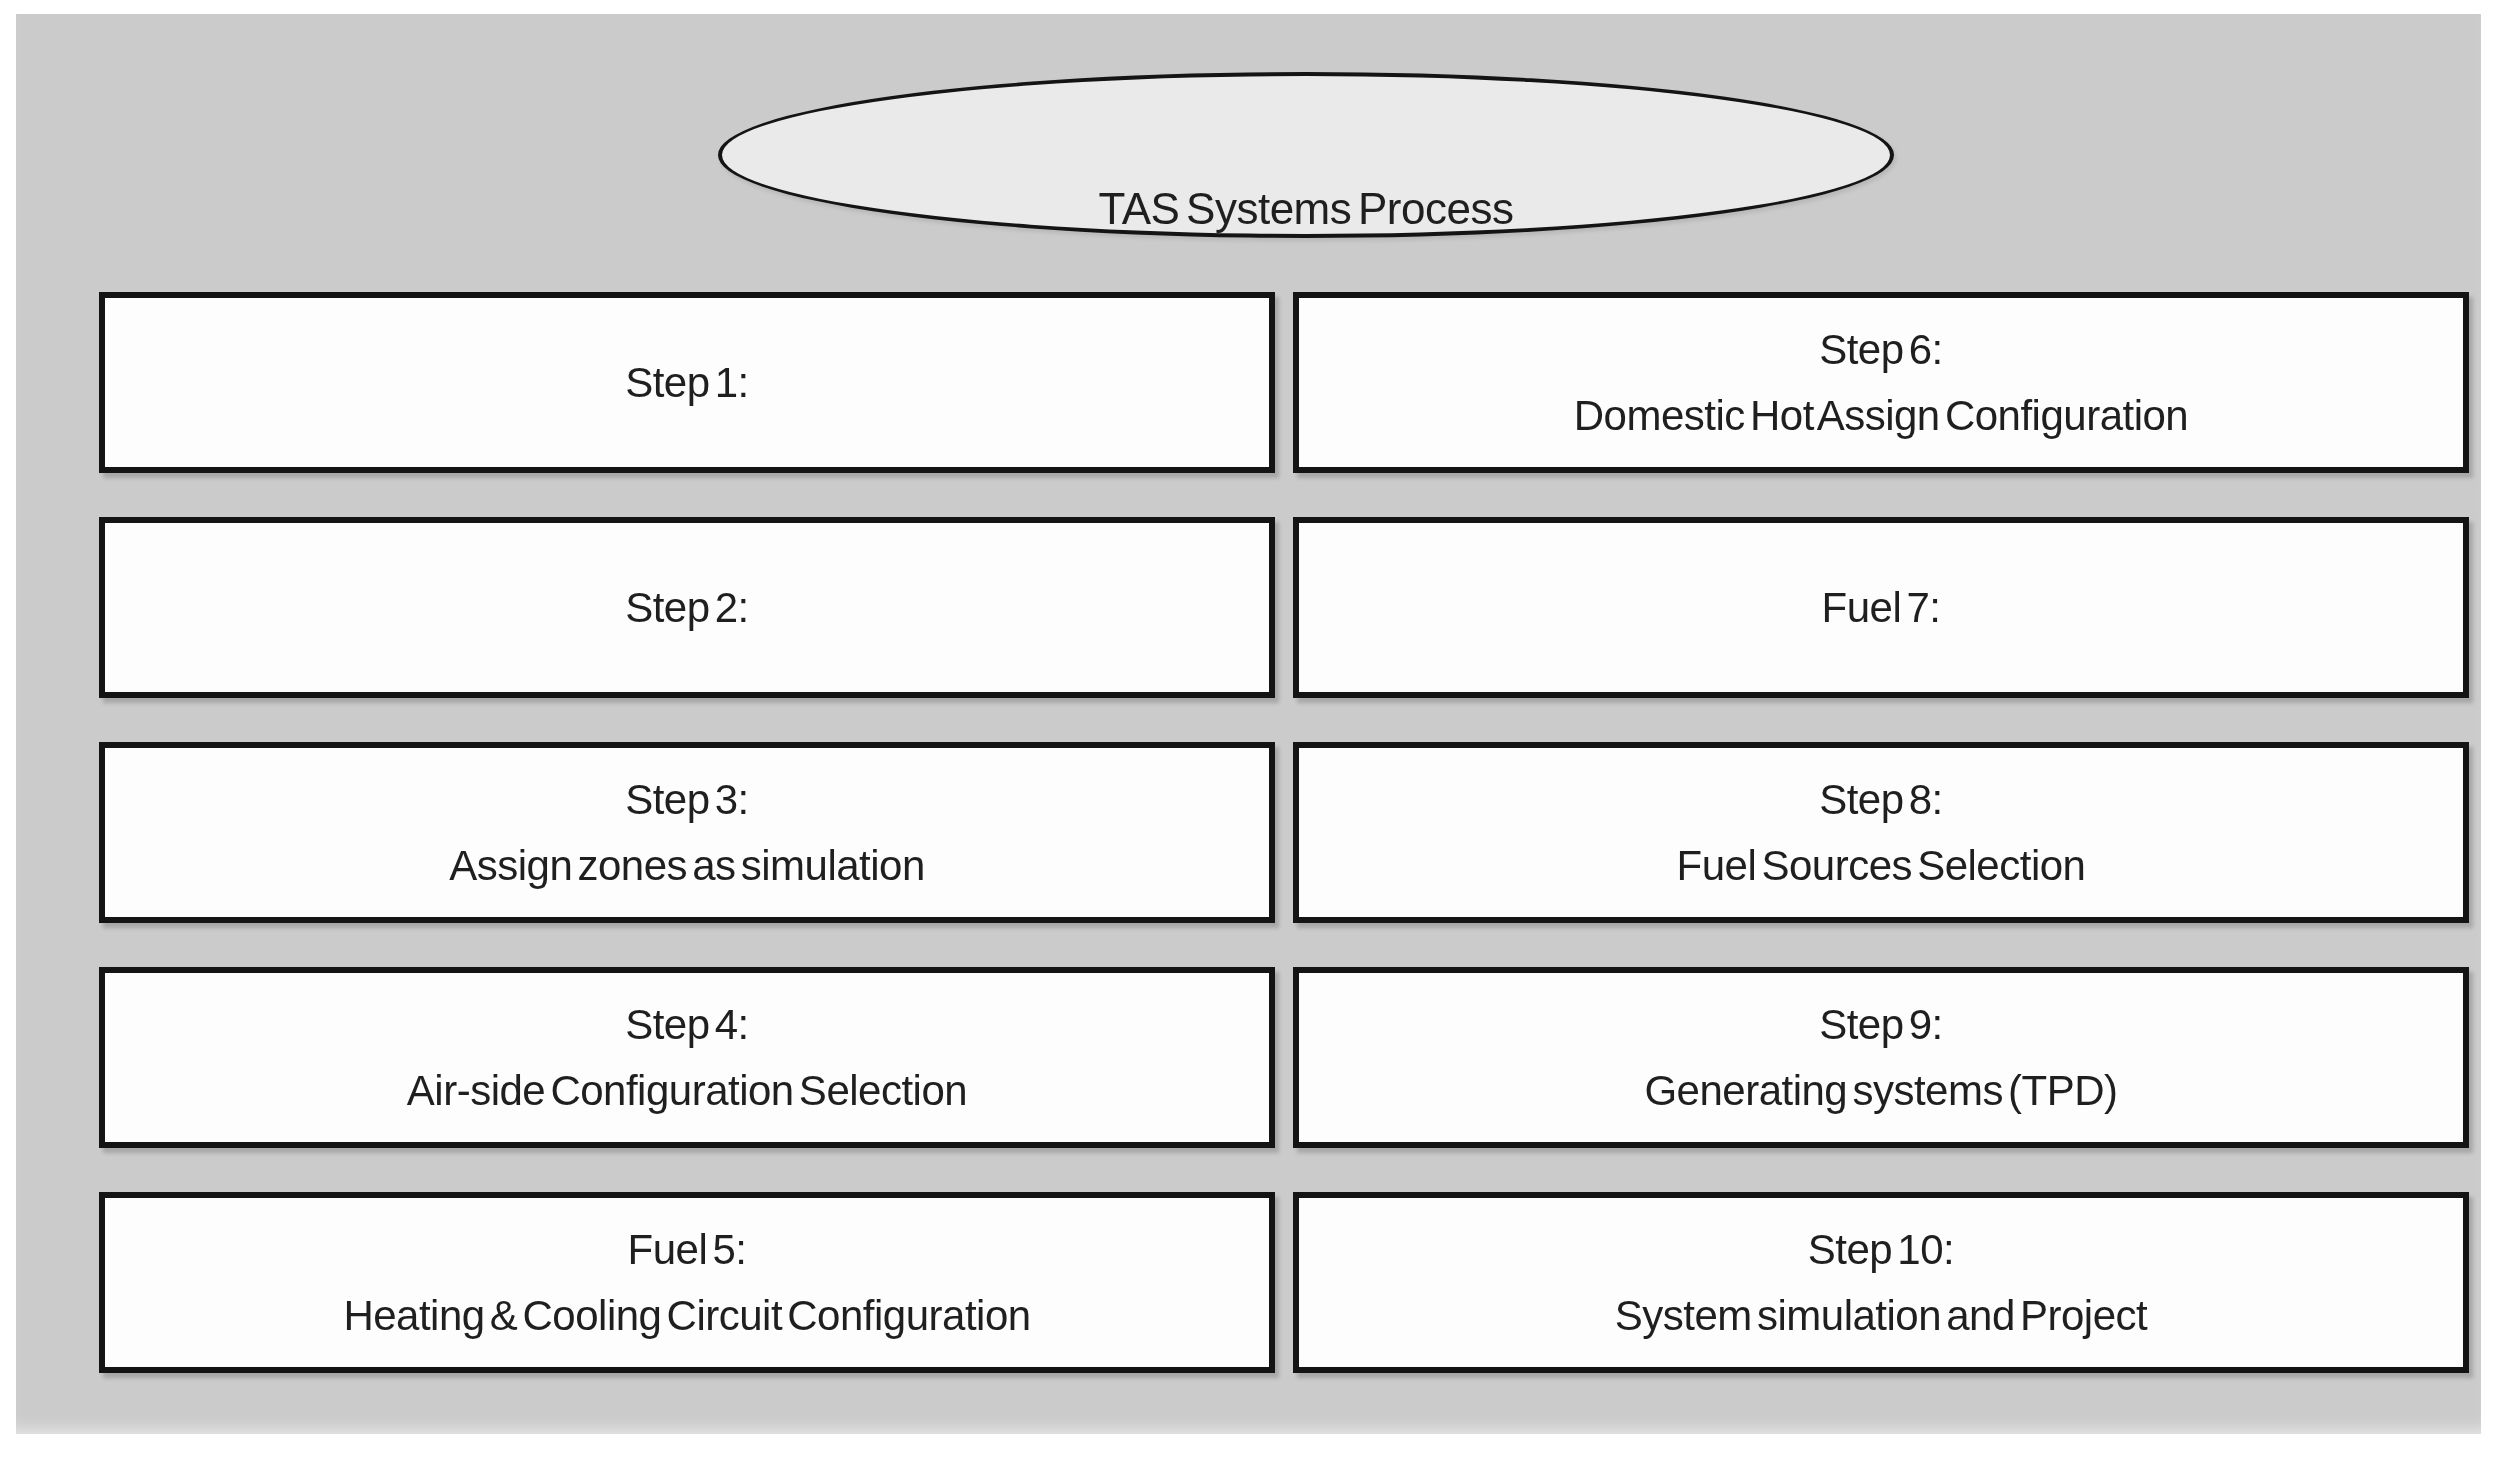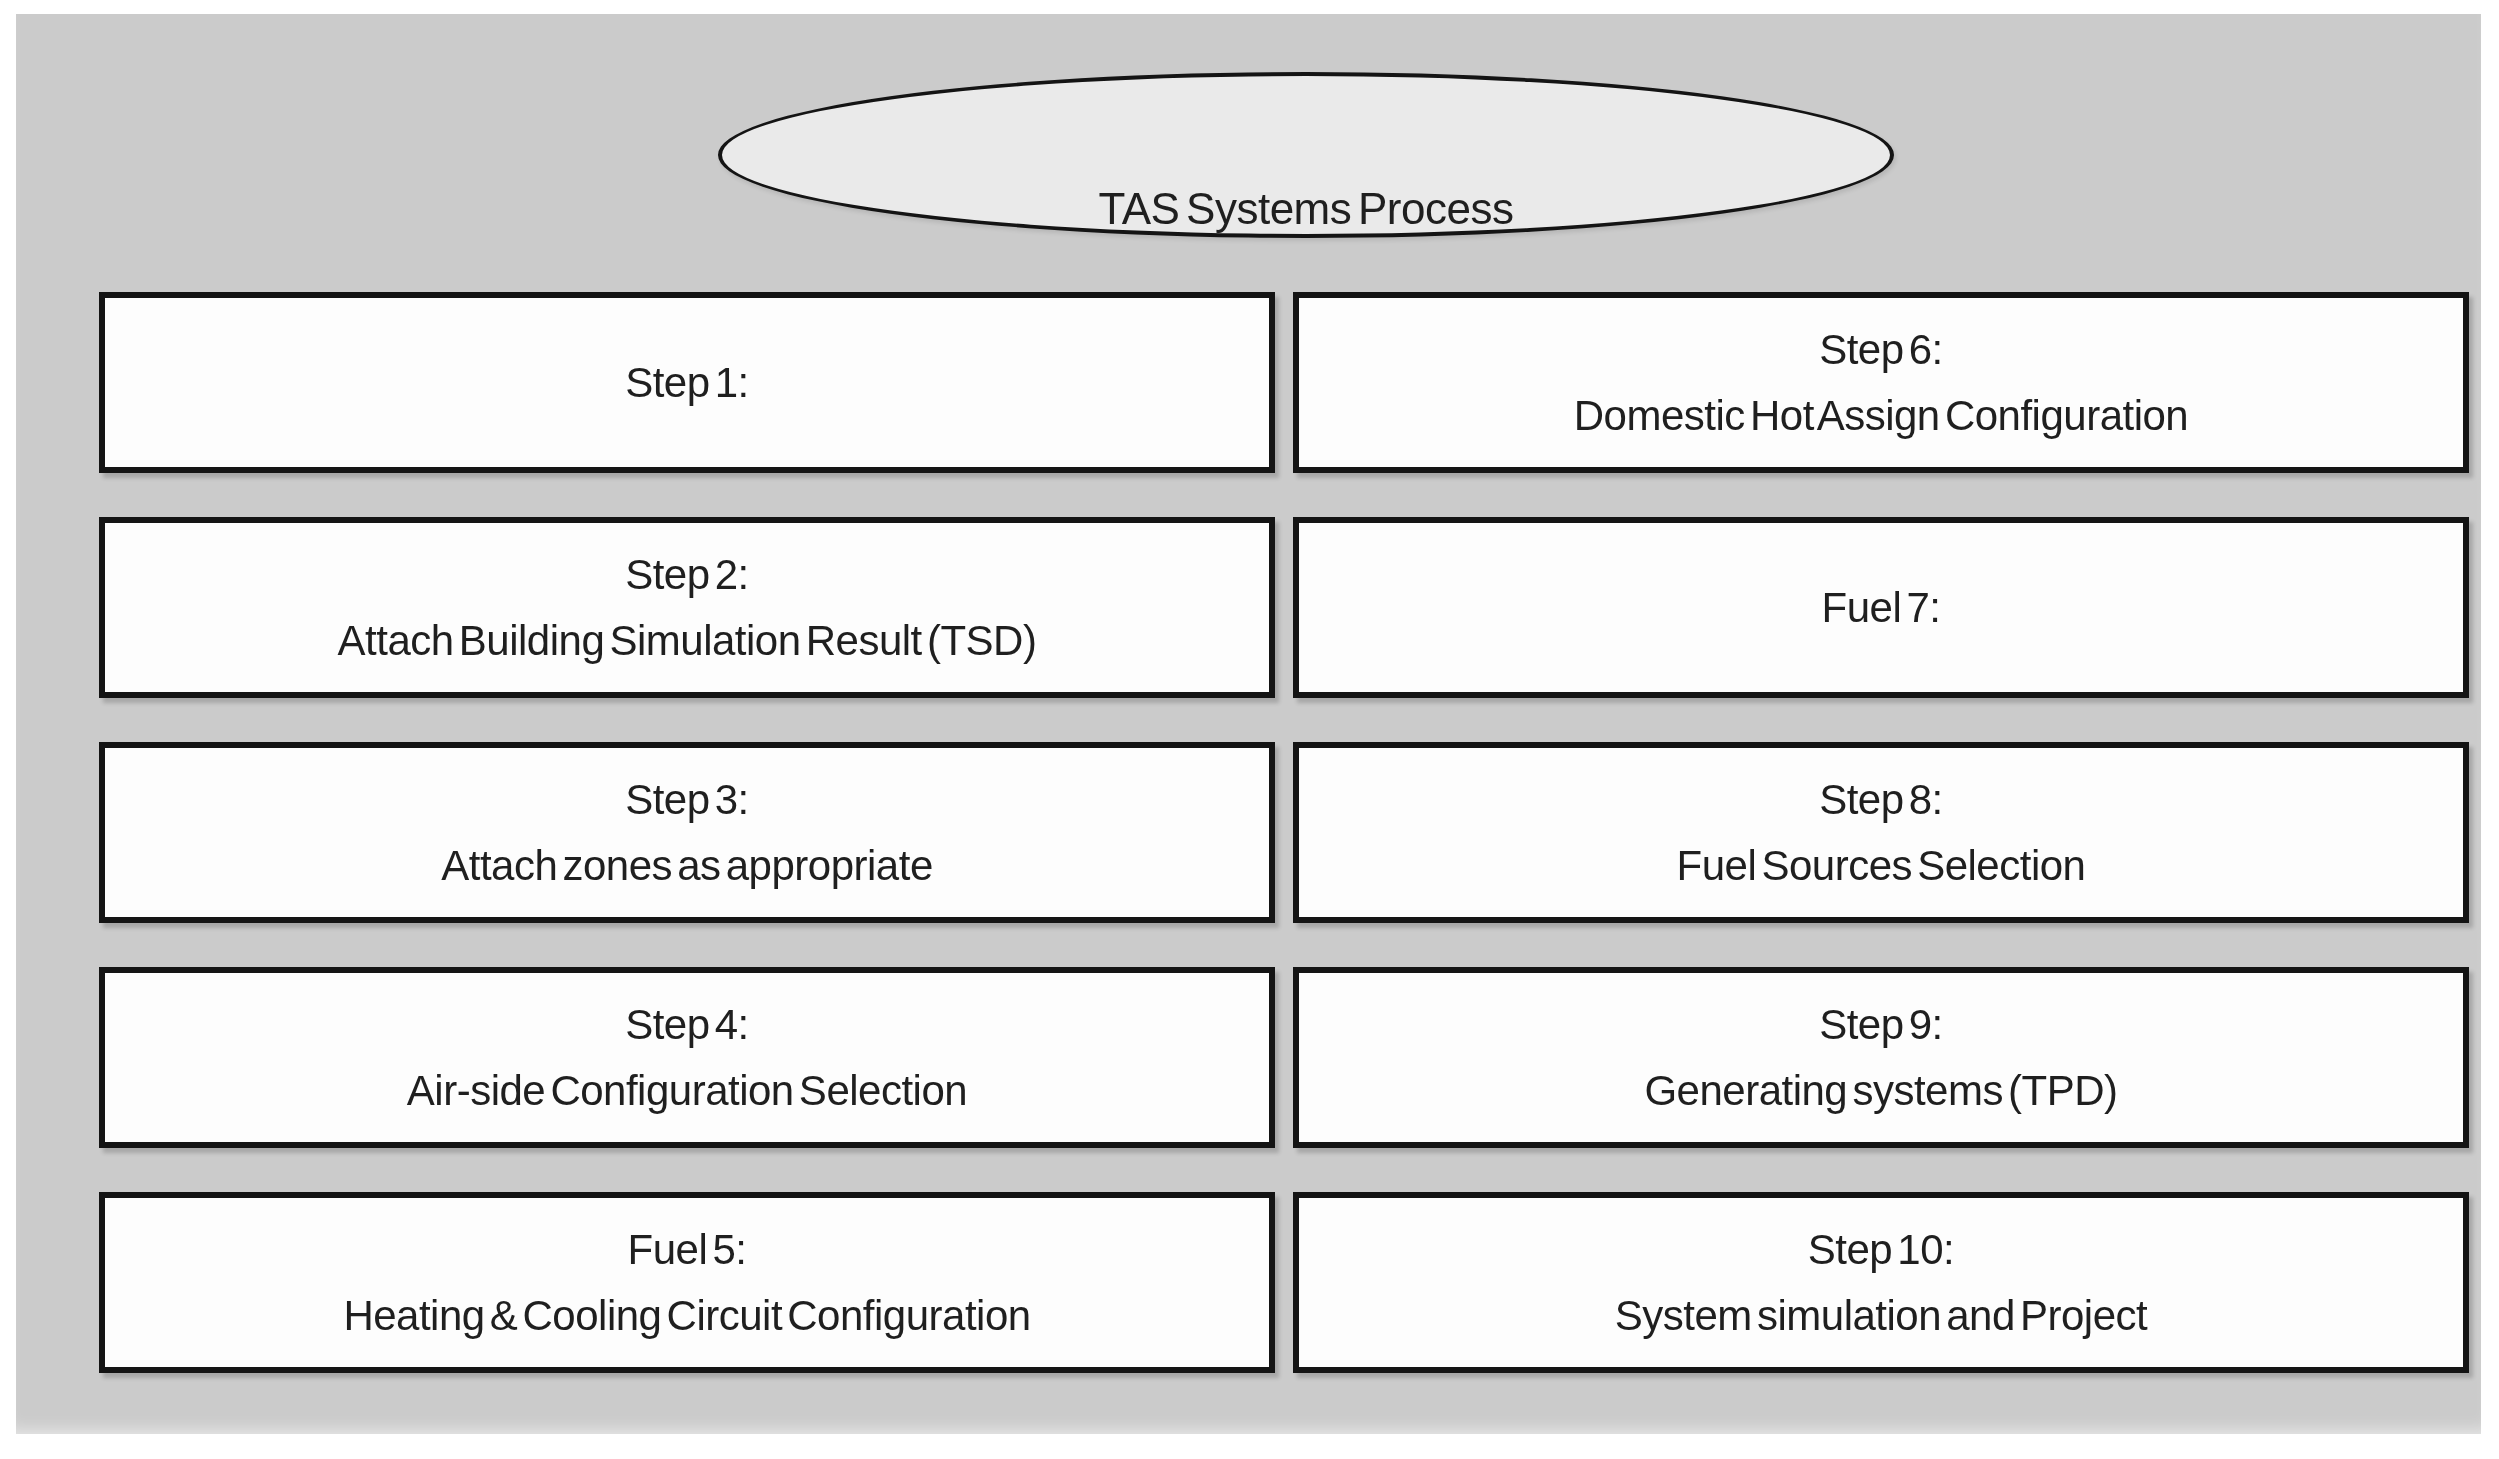--- a/index.html
+++ b/index.html
@@ -89,26 +89,25 @@
   </div>
 
   <div class="steps-grid">
 
     <div class="step-box">
       <div class="step-label">Step 1:</div>
     </div>
 
     <div class="step-box">
       <div class="step-label">Step 2:</div>
-      <div class="step-desc">Attach Building Simulation Result (TSD)</div>
     </div>
 
     <div class="step-box">
       <div class="step-label">Step 3:</div>
-      <div class="step-desc">Attach zones as appropriate</div>
+      <div class="step-desc">Assign zones as simulation</div>
     </div>
 
     <div class="step-box">
       <div class="step-label">Step 4:</div>
       <div class="step-desc">Air-side Configuration Selection</div>
     </div>
 
     <div class="step-box">
       <div class="step-label">Fuel 5:</div>
       <div class="step-desc">Heating &amp; Cooling Circuit Configuration</div>

